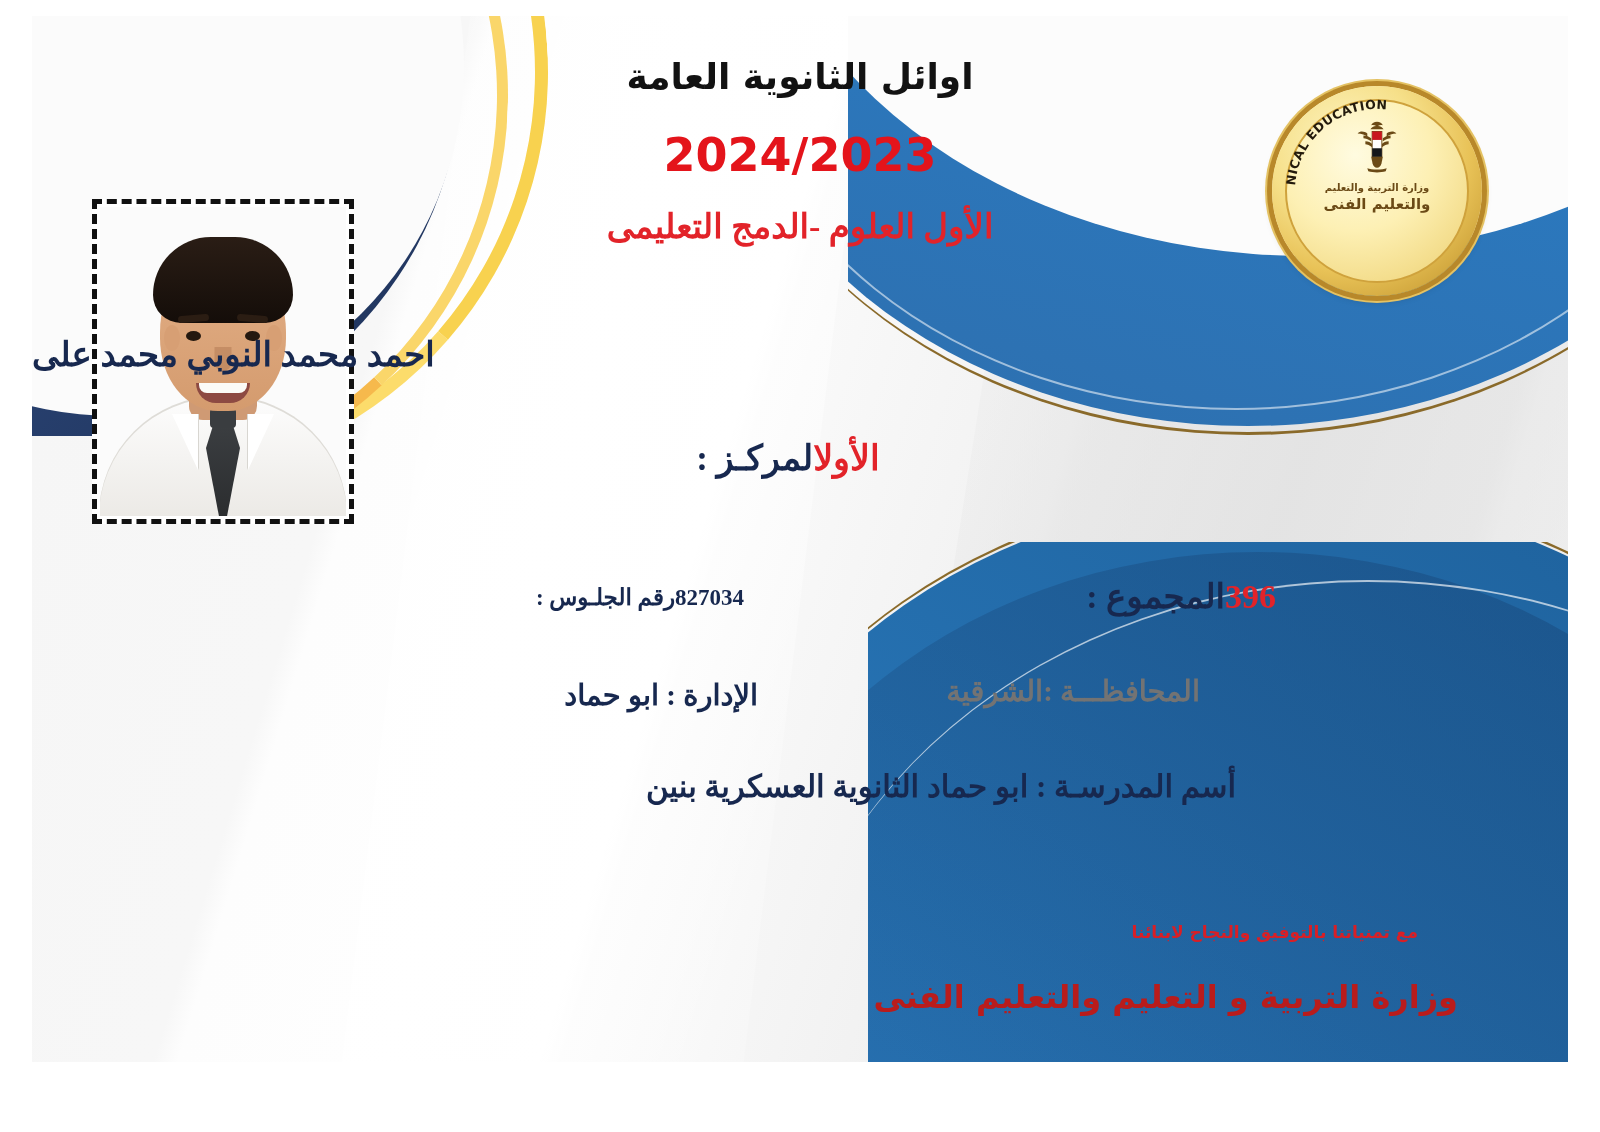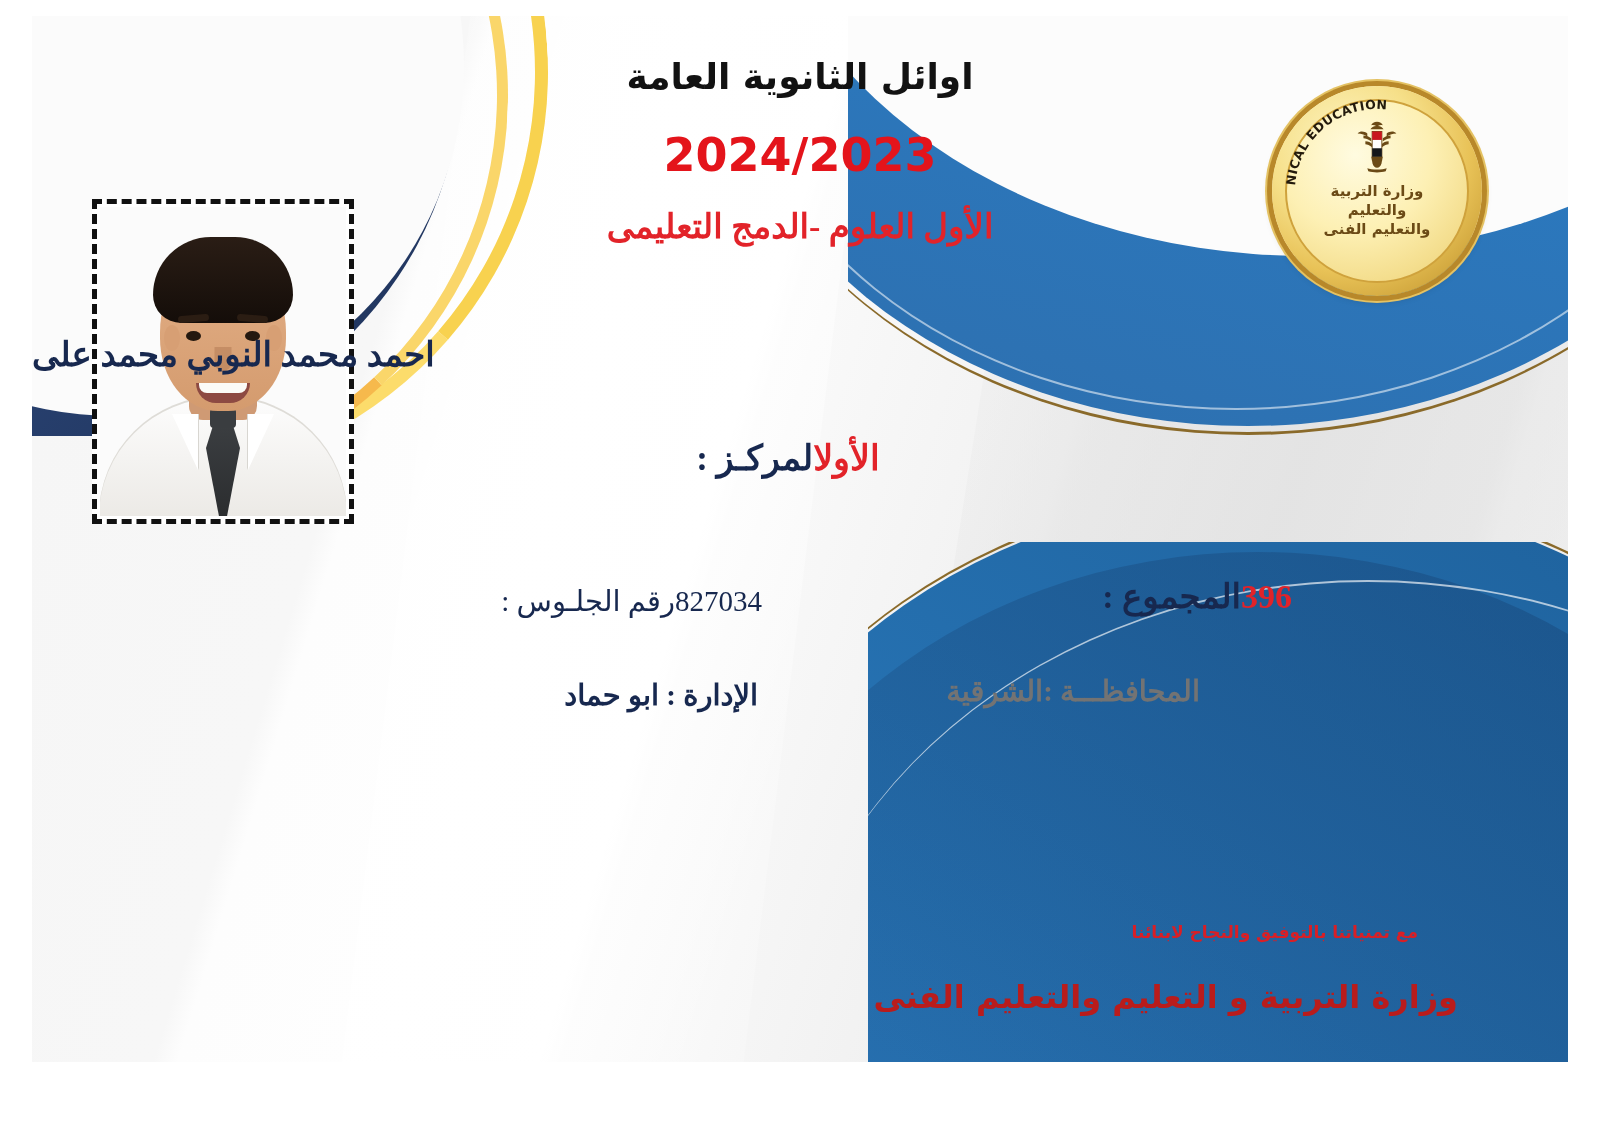--- a/index.html
+++ b/index.html
@@ -109,21 +109,21 @@
   .medal-ring-text{position:absolute;left:0;top:0;width:210px;height:210px;}
   .eagle{
     position:absolute;left:50%;top:30px;transform:translateX(-50%);
     width:62px;height:62px;
   }
   .medal-ar{
     position:absolute;left:50%;top:96px;transform:translateX(-50%);
     width:150px;text-align:center;color:#6b4a16;
     font-family:"DejaVu Sans",sans-serif;font-weight:bold;line-height:1.25;
   }
-  .medal-ar .l1{font-size:15px;}
+  .medal-ar .l1{font-size:10px;}
   .medal-ar .l2{font-size:15px;}
 
   
   .br-wrap{position:absolute;right:0;bottom:0;width:700px;height:520px;overflow:hidden;}
   .br-blue1{
     position:absolute;right:-300px;bottom:-430px;width:1180px;height:1000px;
     border-radius:50%;
     background:linear-gradient(35deg,#2f82c9 0%,#2774b5 40%,#1d5f99 100%);
   }
   .br-gold{
@@ -228,25 +228,25 @@
   #rank-row{
     left:0;right:0;top:422px;text-align:center;
     font-family:"Liberation Serif",serif;font-weight:bold;font-size:35px;color:#17284f;
   }
   #rank-row .val{color:#e22329;margin-right:24px;}
 
   #total-row{
     right:268px;top:560px;
     font-family:"Liberation Serif",serif;font-weight:bold;font-size:34px;color:#17284f;
   }
-  #total-row .val{color:#e22329;margin-right:8px;}
+  #total-row .val{color:#e22329;margin-right:24px;}
 
   #seat-row{
-    right:800px;top:568px;
-    font-family:"Liberation Serif",serif;font-weight:normal;font-size:29px;color:#17284f;
+    right:818px;top:568px;
+    font-family:"Liberation Serif",serif;font-weight:bold;font-size:23px;color:#17284f;
   }
   #seat-row .val{direction:ltr;display:inline-block;margin-right:6px;}
 
   #gov-row{
     right:368px;top:658px;
     font-family:"Liberation Serif",serif;font-weight:bold;font-size:29px;color:#737373;
   }
   #admin-row{
     right:810px;top:662px;
     font-family:"Liberation Serif",serif;font-weight:bold;font-size:29px;color:#17284f;
@@ -381,18 +381,21 @@
     </div>
 
     <div class="txt ar" id="gov-row">
       <span>المحافظـــة  :</span><span>الشرقية</span>
     </div>
 
     <div class="txt ar" id="admin-row">
       <span>الإدارة :</span>&nbsp;<span>ابو حماد</span>
     </div>
 
+    <div class="txt ar" id="school-row">
+      <span>أسم المدرسـة :</span>&nbsp;<span>ابو حماد الثانوية العسكرية بنين</span>
+    </div>
 
     <div class="txt ar" id="wish">مع تمنياتنا بالتوفيق والنجاح لابنائنا</div>
     <div class="txt ar" id="ministry">وزارة التربية و التعليم والتعليم الفنى</div>
 
   </div>
 </div>
 
 </body></html>

